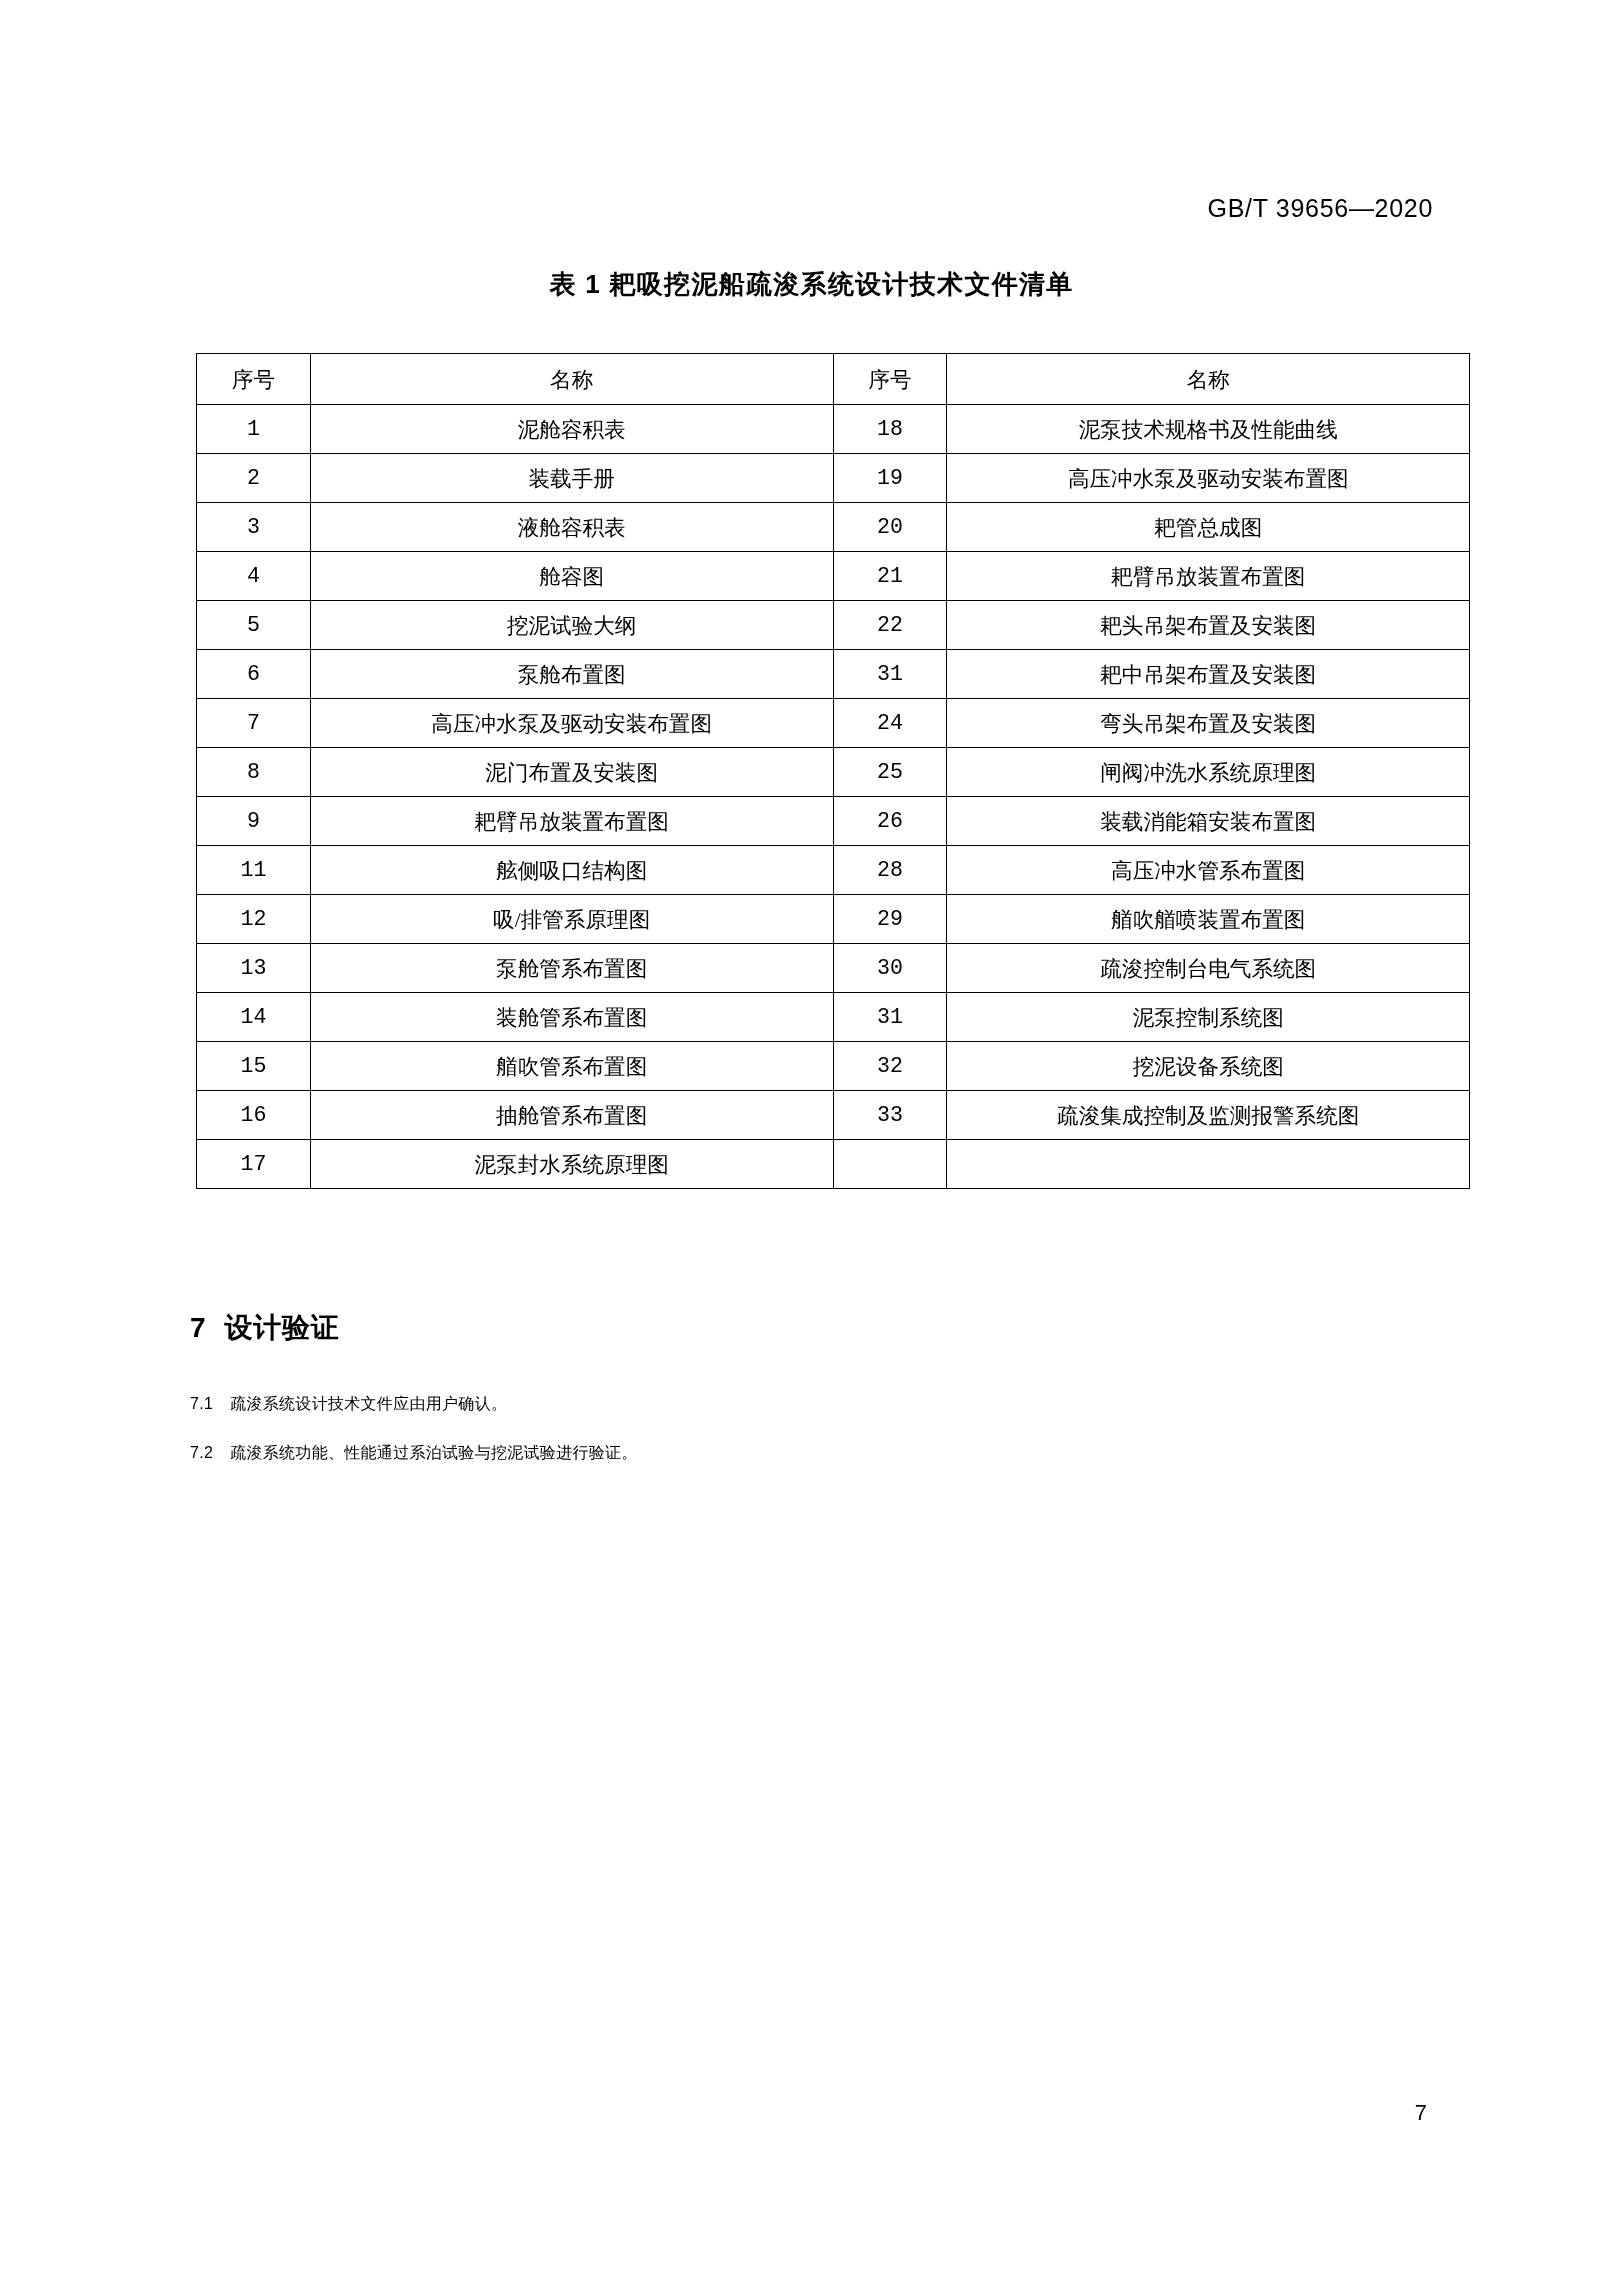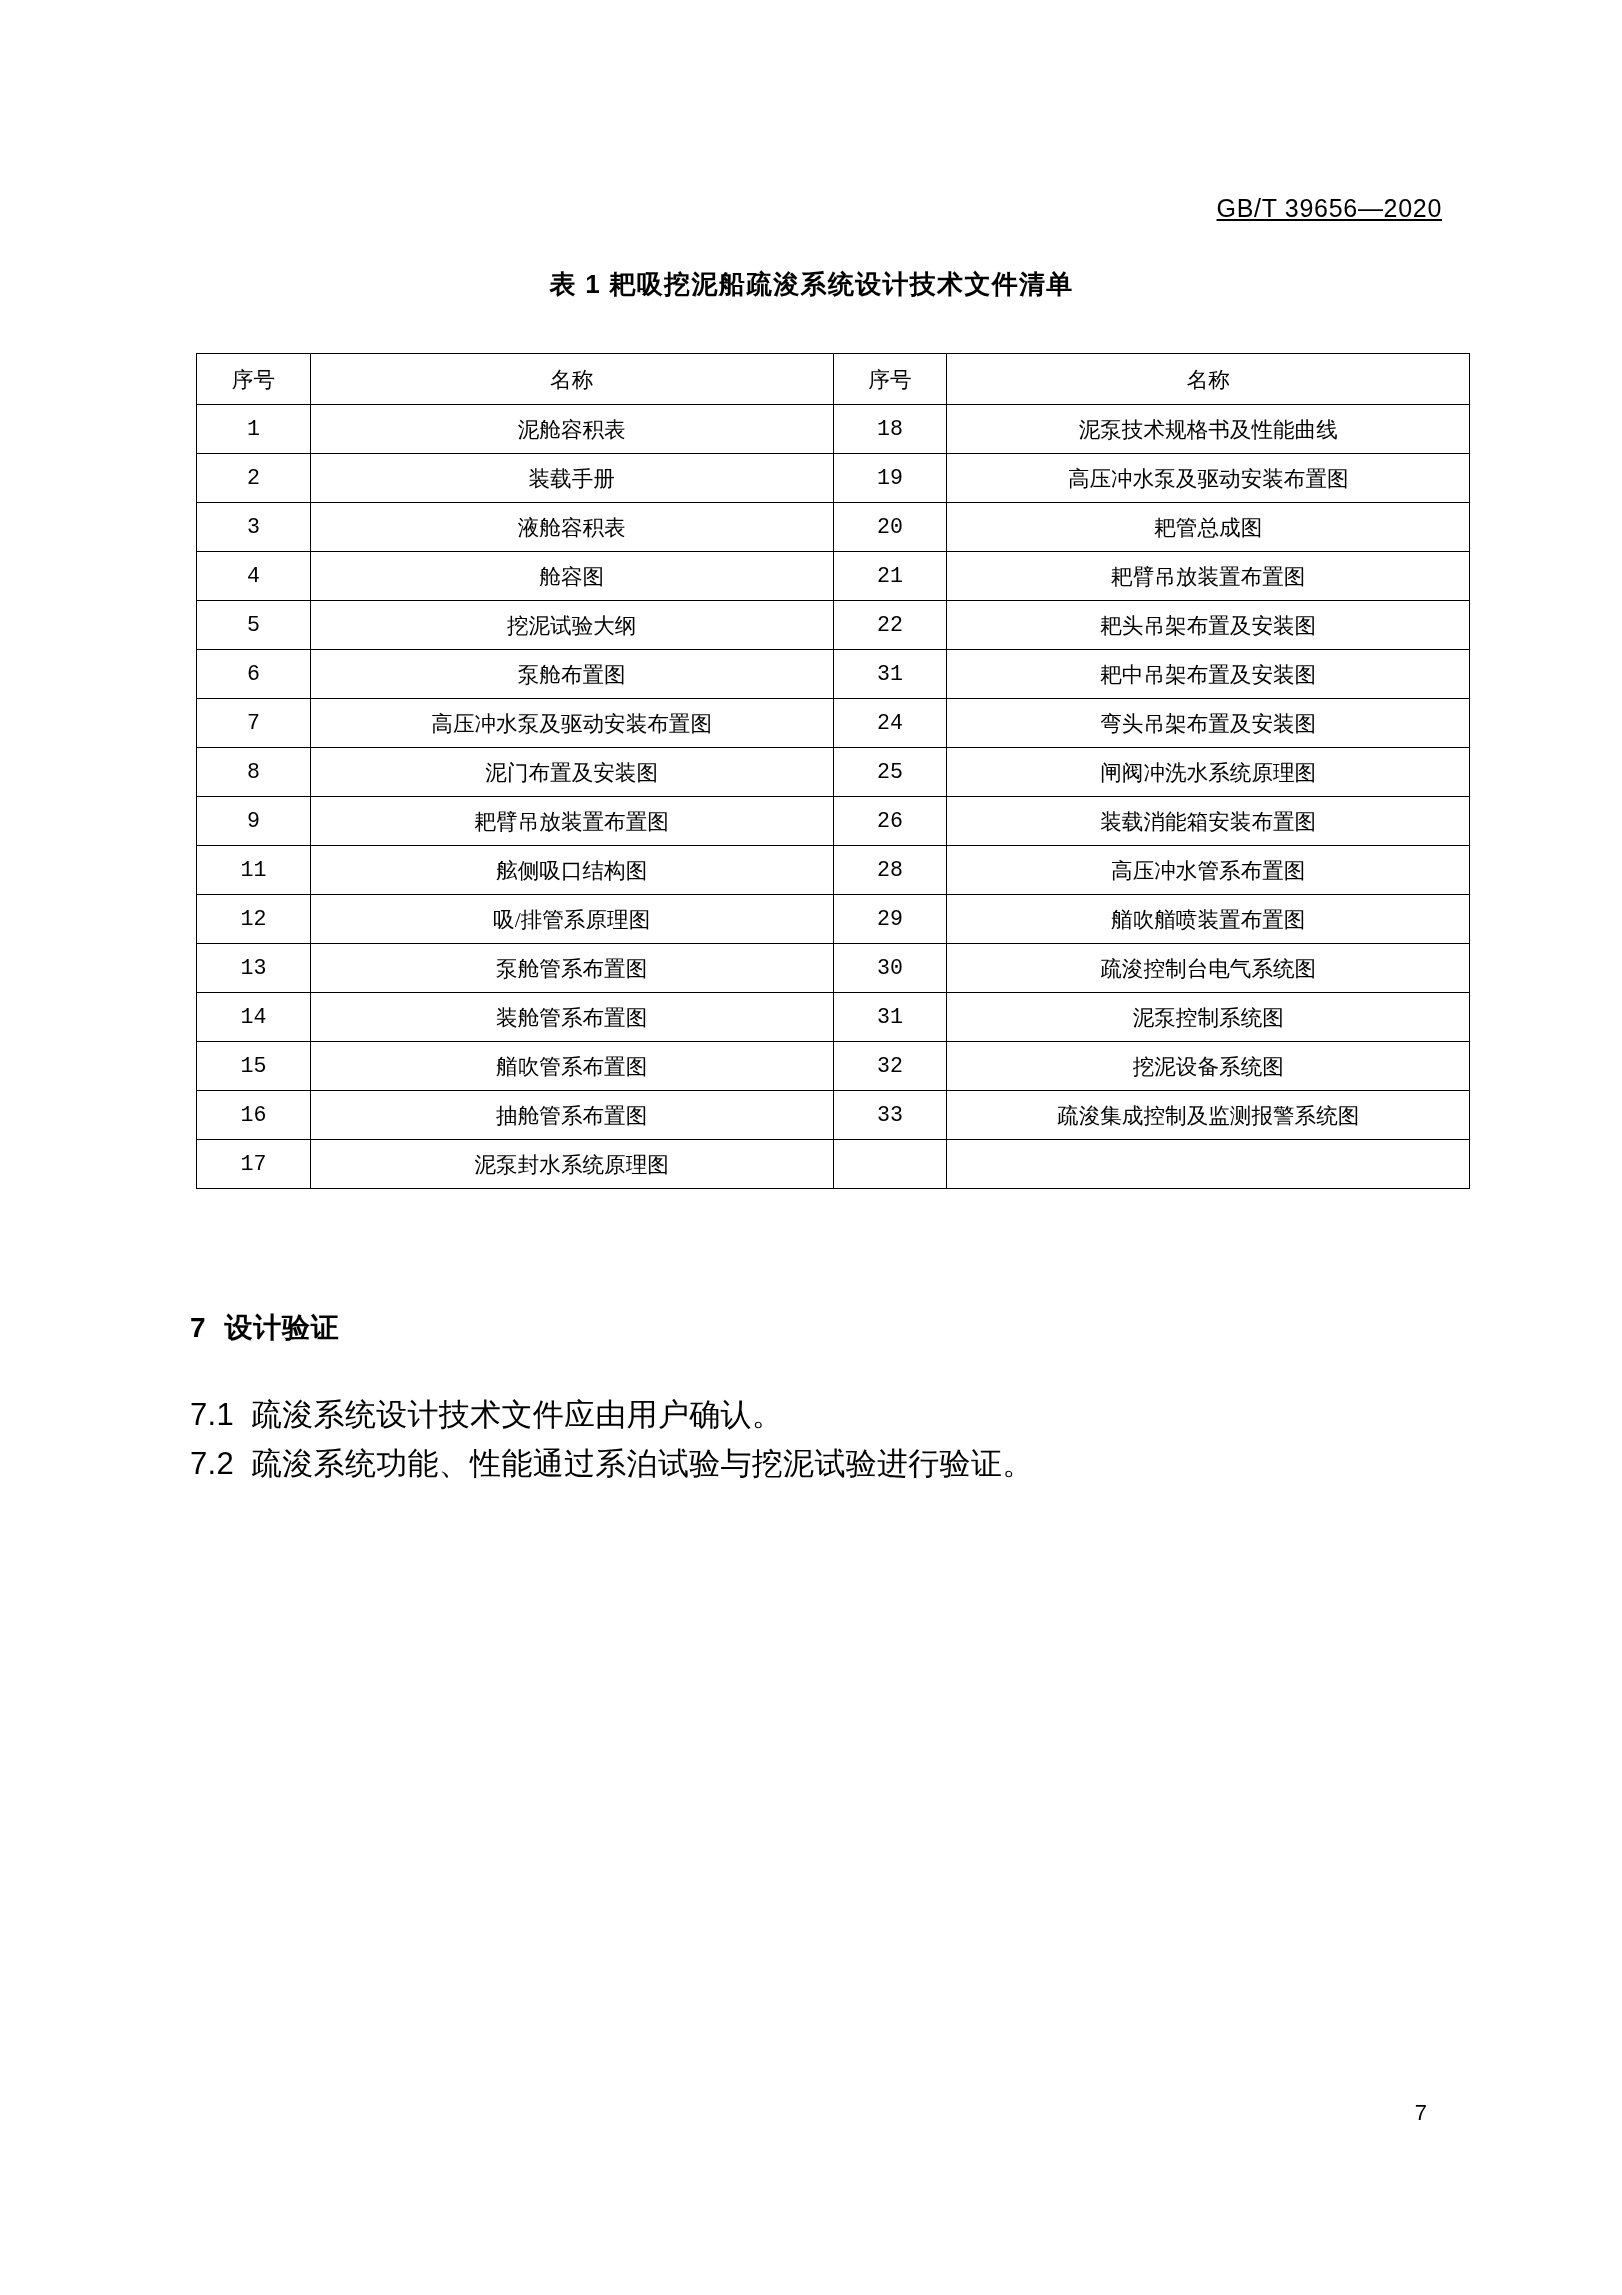--- a/index.html
+++ b/index.html
@@ -19,26 +19,25 @@
     position: absolute;
     top: 0; left: 0;
     width: 1623px;
     height: 2295px;
     box-sizing: border-box;
     padding: 0;
   }
   .header {
     position: absolute;
     top: 194px;
-    right: 181px;
+    right: 190px;
     font-family: "Liberation Sans", sans-serif;
     font-size: 25px;
     letter-spacing: 0.7px;
     white-space: nowrap;
-    text-decoration: underline;
   }
   .table-title {
     position: absolute;
     top: 267px;
     left: 0;
     width: 1623px;
     text-align: center;
     font-family: "Liberation Sans", sans-serif;
     font-weight: bold;
     font-size: 26px;
@@ -82,21 +81,21 @@
     font-family: "Liberation Sans", sans-serif;
     font-weight: bold;
     font-size: 28px;
     letter-spacing: 0.7px;
   }
   .section-heading .num { margin-right: 18.3px; }
   .para {
     position: absolute;
     left: 190px;
     font-family: "Liberation Sans", sans-serif;
-    font-size: 31px;
+    font-size: 16px;
     letter-spacing: 0.3px;
     white-space: nowrap;
   }
   .para .lbl { margin-right: 17px; }
   .p1 { top: 1394px; }
   .p2 { top: 1443px; }
   .footer-page {
     position: absolute;
     right: 196px;
     top: 2100px;

